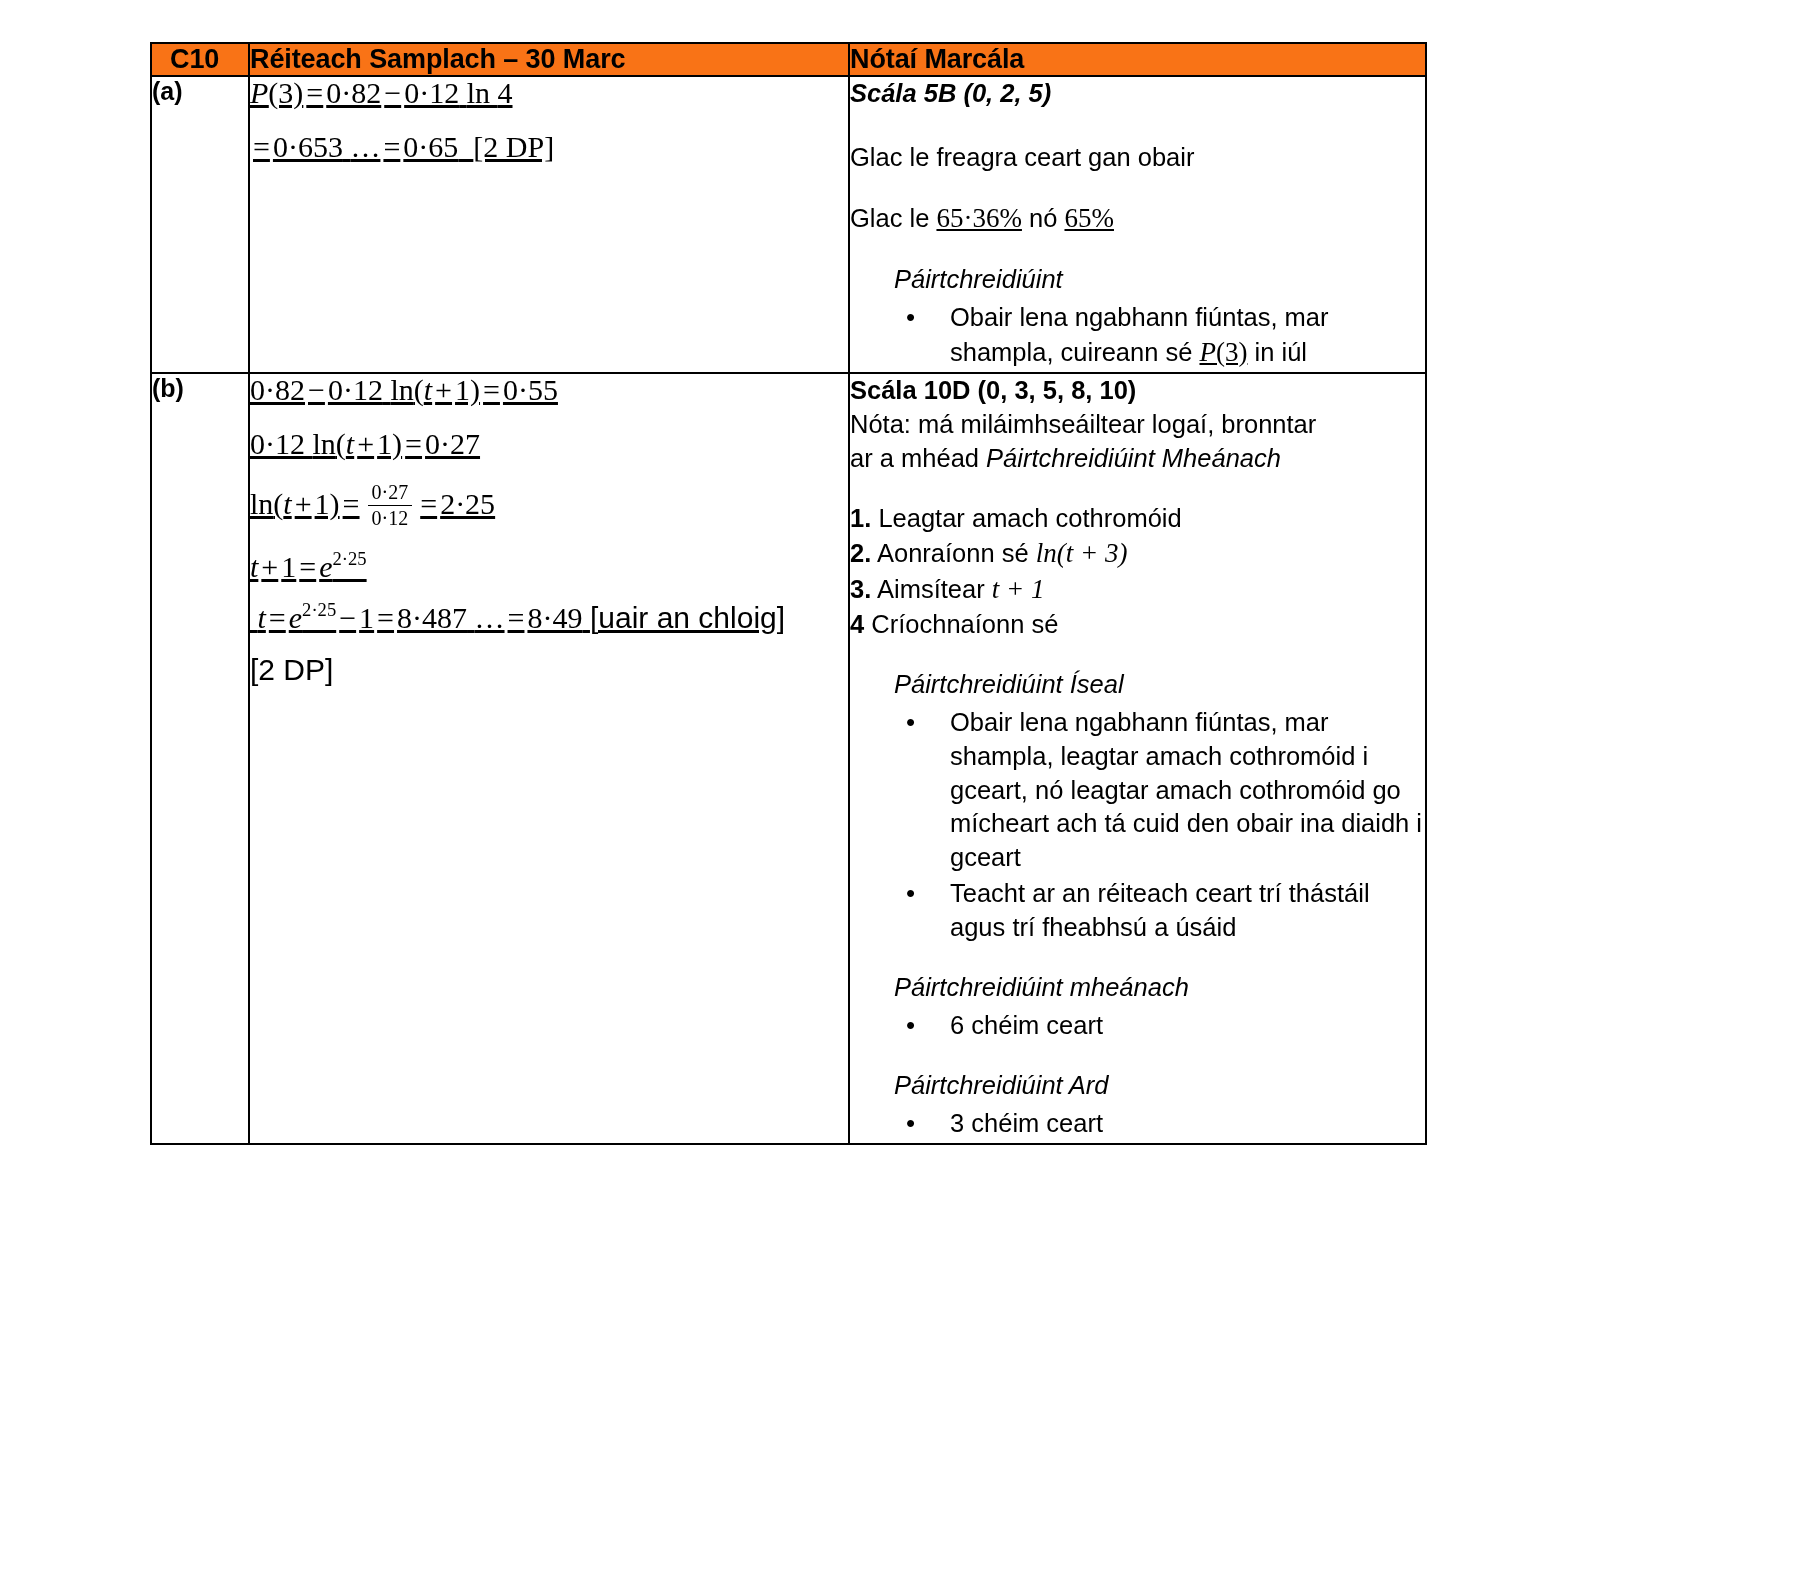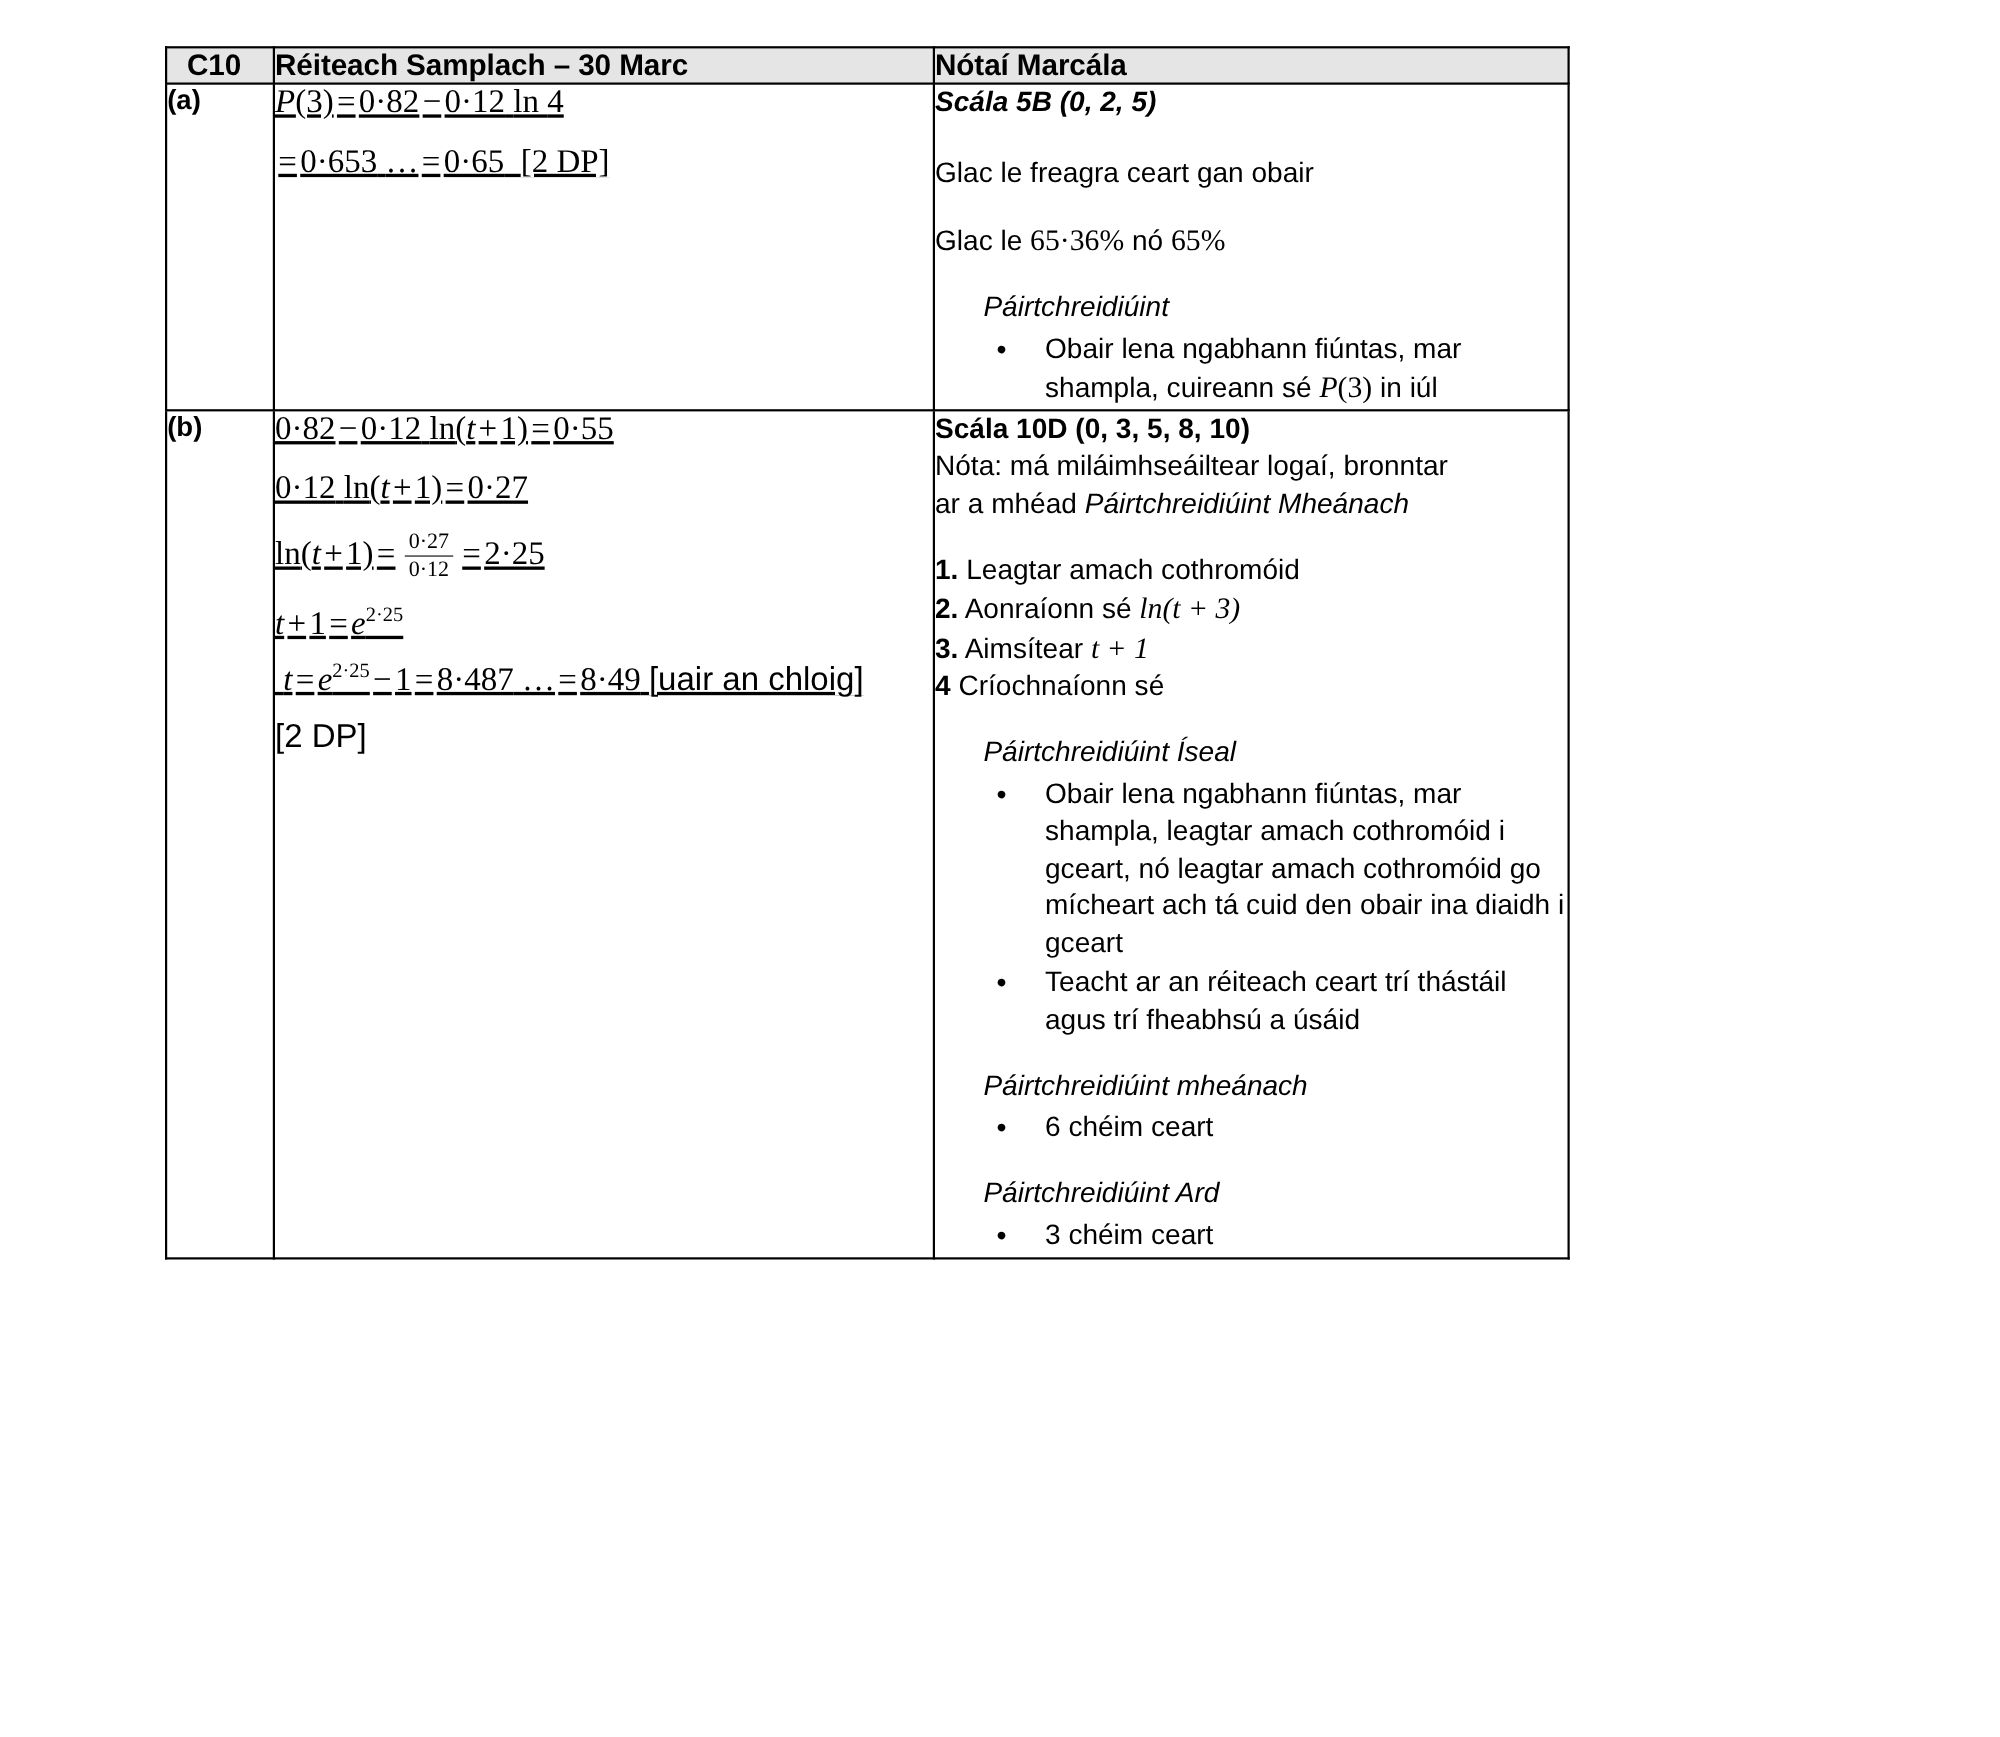--- a/index.html
+++ b/index.html
@@ -40,21 +40,21 @@
     padding: 0;
     text-align: left;
   }
 
   col.c-label { width: 98px; }
   col.c-sol   { width: 600px; }
   col.c-notes { width: 577px; }
 
   
   thead th {
-    background: #e5e5e5;
+    background: #f97316;
     font-weight: bold;
     font-size: 27px;
     line-height: 1.15;
     padding: 15px 14px 15px 16px;
     letter-spacing: -0.1px;
   }
   thead th.h-label { padding-left: 18px; }
 
   
   td.label-cell {
@@ -114,21 +114,21 @@
   .n-para { margin: 0 0 26px 0; }
   .n-para.gap-sm { margin-bottom: 10px; font-style: italic; }
   .n-para.gap-none { margin-bottom: 0; }
   .n-ital-head { margin: 0 0 4px 0; font-style: italic; padding-left: 44px; }
   .n-step { margin: 0; }
   .n-inline-math {
     font-family: "Liberation Serif", serif;
     font-style: italic;
     font-size: 27px;
   }
-  .n-inline-math .upr { font-style: normal; }
+  .n-inline-math .upr { font-style: normal; text-decoration: underline; }
 
   ul.n-list {
     list-style: none;
     margin: 0 0 26px 0;
     padding: 0;
   }
   ul.n-list.gap-none { margin-bottom: 0; }
   ul.n-list li {
     position: relative;
     padding-left: 100px;

